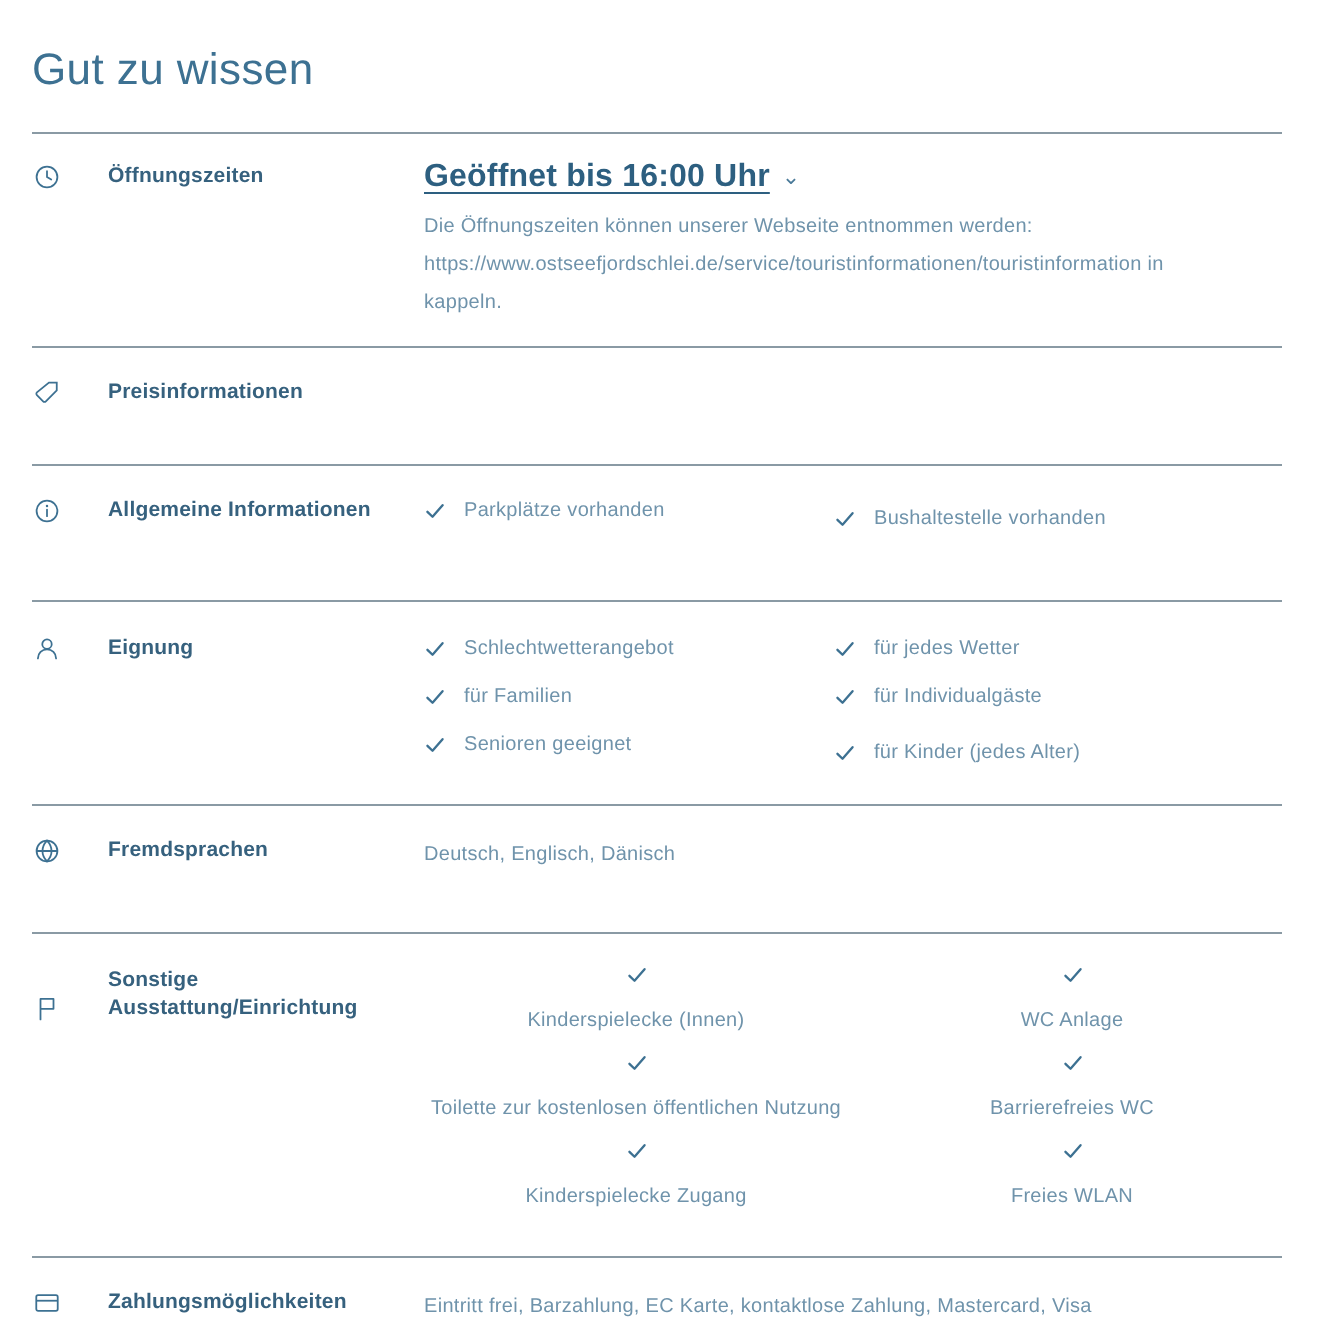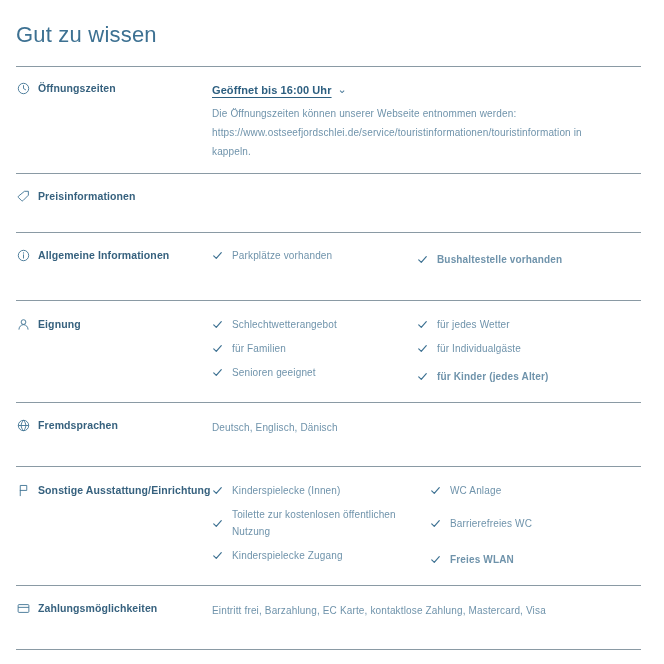--- a/index.html
+++ b/index.html
@@ -47,21 +47,21 @@
     left: 2px;
     bottom: 0;
     width: 625px;
     border-top: 1px solid #8a9aa4;
   }
   .row-label {
     width: 196px;
     flex: 0 0 196px;
     display: flex;
     align-items: flex-end;
-    gap: 8px;
+    gap: 24px;
     padding-top: 1px;
   }
   .row-label .lbl {
     font-size: 10.5px;
     font-weight: bold;
     color: #36617e;
     line-height: 14px;
     letter-spacing: 0.1px;
   }
   .icon {
@@ -73,21 +73,21 @@
     justify-content: center;
     color: #3d7192;
   }
   .icon svg { display: block; }
   .row-content {
     flex: 1 1 auto;
     min-width: 0;
     padding-top: 0px;
   }
   .value-link {
-    font-size: 11px;
+    font-size: 16px;
     font-weight: bold;
     color: #2d5f80;
     text-decoration: underline;
     text-underline-offset: 3px;
     display: inline-block;
     letter-spacing: 0.1px;
   }
   .chev {
     display: inline-block;
     margin-left: 6px;
@@ -109,35 +109,35 @@
   .inline-list {
     font-size: 10px;
     color: #6f93ab;
     line-height: 18px;
     letter-spacing: 0.15px;
   }
   .check-grid {
     display: flex;
     flex-wrap: wrap;
   }
-  .check-grid.two-col .check-item { width: 50%; }
+  .check-grid.two-col .check-item { width: 50%; flex-direction: column; }
   .check-grid.wide .check-item-a { width: 205px; }
   .check-grid.wide .check-item-b { width: 200px; }
   .check-item {
     display: flex;
     align-items: center;
     gap: 9px;
     font-size: 10px;
     color: #6f93ab;
     line-height: 17px;
     margin-bottom: 7px;
     letter-spacing: 0.15px;
     padding-right: 6px;
   }
-  .check-item:last-child { margin-bottom: 0; font-weight: bold; }
+  .check-item:last-child { margin-bottom: 0; }
   .tick {
     flex: 0 0 11px;
     width: 11px;
     height: 14px;
     color: #3d7192;
     display: inline-flex;
     align-items: center;
   }
   .tick svg { display: block; }
   .fade-wrap { position: relative; }

